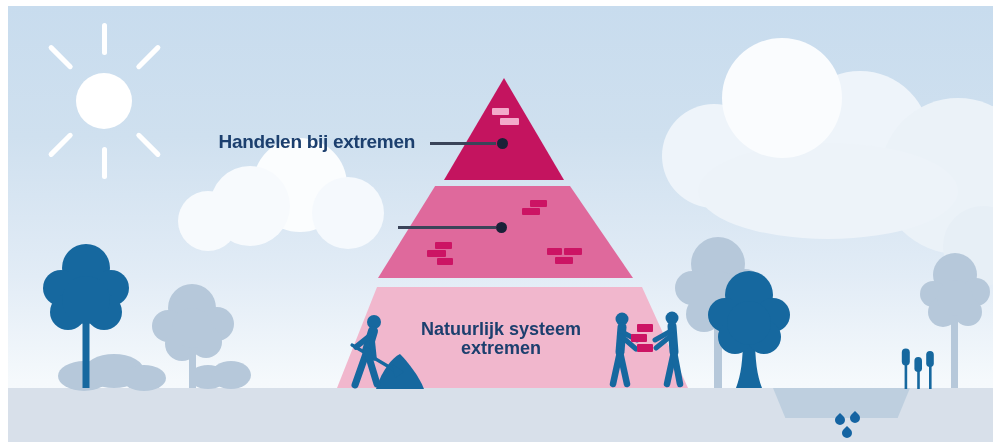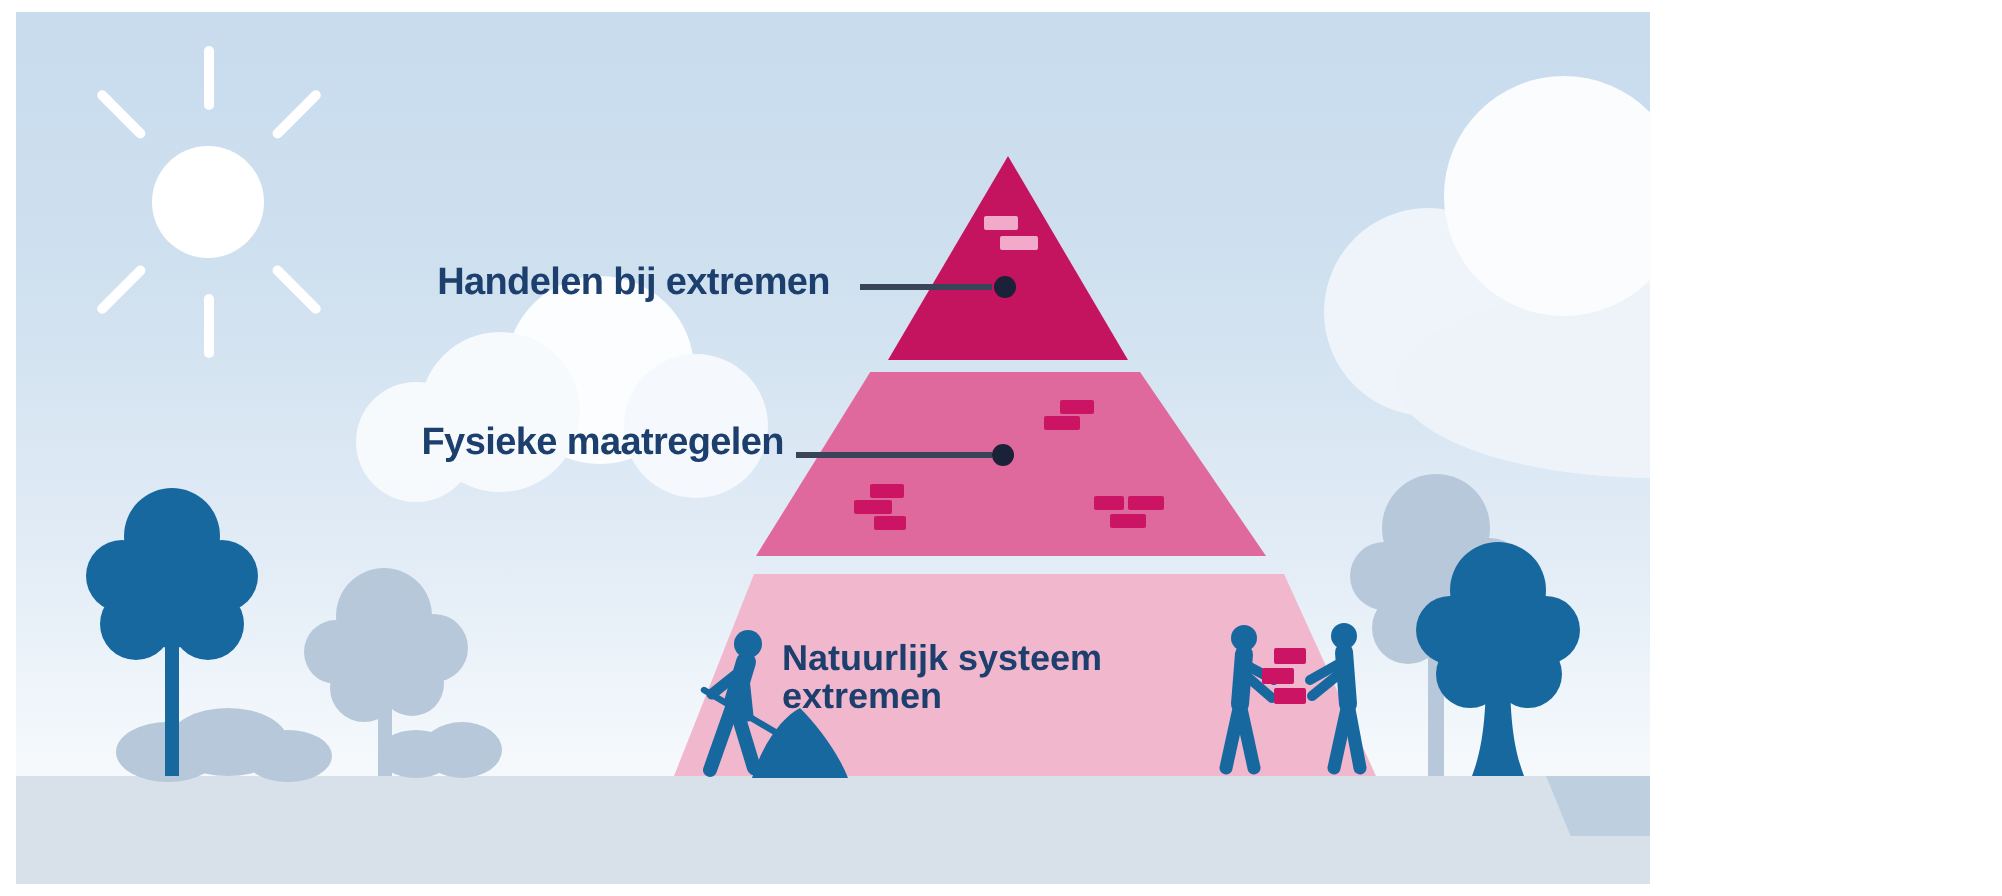--- a/index.html
+++ b/index.html
@@ -1,16 +1,16 @@
 <!DOCTYPE html>
 <html style="--sky-top: #C8DCEE; --sky-bottom: #F8FBFD; --ground: #D8E0EA; --figure: #16689F; --foliage-light: #B6C8DA; --tier-top: #C4145F; --tier-mid: #DF699C; --tier-bottom: #F1B7CD; --brick-dark: #CC1464; --brick-light: #F3AACA; --label-navy: #1C3F6E; --leader: #3A4459; --dot: #1A2138; --cloud: #F2F7FB; --cloud-bright: #FBFDFE; --cloud-shade: #EBF2F8; --basin: #BECFDF; --drop: #1564A2;"><head>
 <meta charset="utf-8">
 <style>
   html,body{margin:0;padding:0;}
-  .canvas{position:relative;width:825px;height:448px;background:#ffffff;overflow:hidden;
+  .canvas{position:relative;width:1001px;height:448px;background:#ffffff;overflow:hidden;
           font-family:"Liberation Sans",sans-serif;}
   .scene{position:absolute;left:8px;top:6px;width:985px;height:436px;overflow:hidden;
          background:linear-gradient(180deg,var(--sky-top,#C8DCEE) 0%,#CFE0EF 30%,#E2ECF6 62%,#F5F9FC 86%,var(--sky-bottom,#F8FBFD) 100%);}
   
   .sun{position:absolute;left:16px;top:15px;width:160px;height:160px;}
   .sun-core{position:absolute;left:52px;top:52px;width:56px;height:56px;border-radius:50%;background:#fff;}
   .ray{position:absolute;left:77.5px;top:64px;width:5px;height:32px;background:#fff;border-radius:3px;
        transform-origin:2.5px 16px;}
   
   .puff{position:absolute;border-radius:50%;}
@@ -24,21 +24,21 @@
          clip-path:polygon(22.4% 0,75.3% 0,100% 100%,0 100%);}
   .tier3{left:329px;top:281px;width:351px;height:101px;background:var(--tier-bottom,#F1B7CD);
          clip-path:polygon(11.4% 0,86.9% 0,100% 100%,0 100%);}
   .brick{position:absolute;border-radius:1px;}
   .brick.dk{background:var(--brick-dark,#CC1464);}
   .brick.lt{background:var(--brick-light,#F3AACA);}
   
   .lbl{position:absolute;color:var(--label-navy,#1C3F6E);font-weight:bold;white-space:nowrap;letter-spacing:-0.3px;}
   .lbl1{top:125px;right:578px;font-size:19px;}
   .lbl2{top:205px;right:601px;font-size:19px;}
-  .lbl3{left:383px;top:314px;width:220px;font-size:18px;line-height:19px;
+  .lbl3{left:383px;top:314px;width:220px;text-align:center;font-size:18px;line-height:19px;
         color:var(--label-navy,#1C3F6E);font-weight:bold;position:absolute;}
   .leader{position:absolute;height:2.5px;background:var(--leader,#3A4459);}
   .ldot{position:absolute;width:11px;height:11px;border-radius:50%;background:var(--dot,#1A2138);}
   
   .basin{position:absolute;left:765px;top:382px;width:137px;height:30px;background:var(--basin,#BECFDF);
          clip-path:polygon(0 0,100% 0,91% 100%,9% 100%);}
   .drop{position:absolute;width:10px;height:10px;background:var(--drop,#1564A2);
         border-radius:0 55% 55% 55%;transform:rotate(45deg);}
   svg{position:absolute;overflow:visible;}
   .fig{fill:var(--figure,#16689F);}
@@ -93,21 +93,20 @@
     <div class="brick dk" style="left:539px;top:242px;width:15px;height:7px;"></div>
     <div class="brick dk" style="left:556px;top:242px;width:18px;height:7px;"></div>
     <div class="brick dk" style="left:547px;top:251px;width:18px;height:7px;"></div>
 
     <div class="tier tier3"></div>
 
     <div class="lbl lbl1">Handelen bij extremen</div>
     <div class="leader" style="left:422px;top:136px;width:66px;"></div>
     <div class="ldot" style="left:489px;top:132px;"></div>
 
-    <div class="lbl lbl2">Fysieke maatregelen</div>
     <div class="leader" style="left:390px;top:220px;width:98px;"></div>
     <div class="ldot" style="left:488px;top:216px;"></div>
 
     <div class="lbl3">
       <span>Natuurlijk systeem</span><br>
       <span>extremen</span>
     </div>
 
     <div class="basin"></div>
     <div class="drop" style="left:827px;top:409px;"></div>

